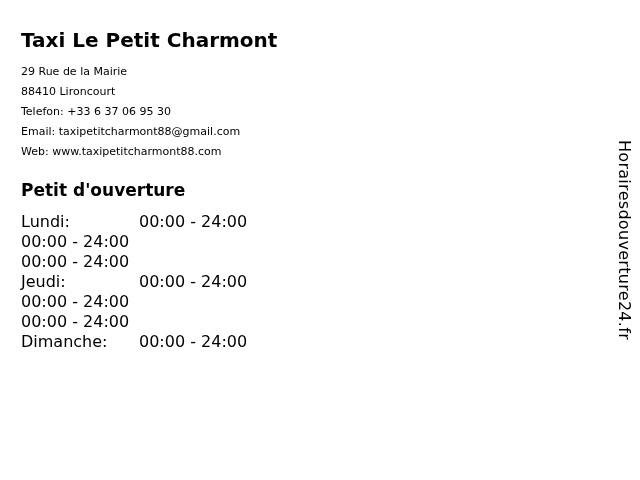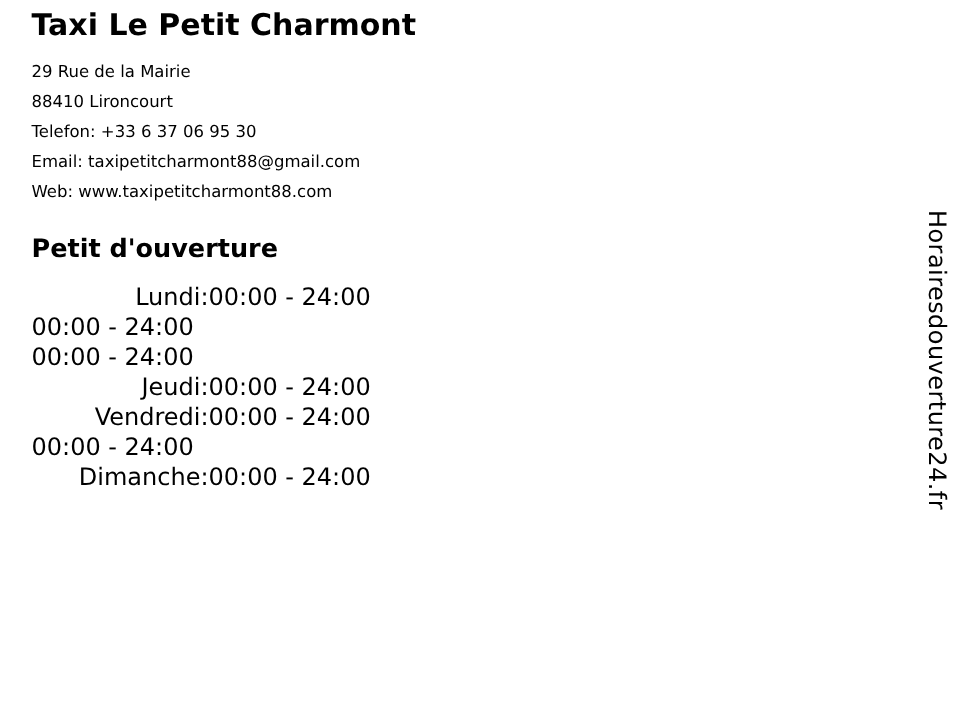--- a/index.html
+++ b/index.html
@@ -9,21 +9,21 @@
   body {
     width: 640px;
     height: 480px;
     background: #ffffff;
     color: #000000;
     font-family: "DejaVu Sans", "Liberation Sans", sans-serif;
     position: relative;
     overflow: hidden;
   }
   .page {
-    padding: 2px 21px 0 21px;
+    padding: 26px 21px 0 21px;
   }
   .title {
     font-size: 20px;
     line-height: 24px;
     font-weight: bold;
     margin: 2px 0 10px 0;
   }
   .contact {
     font-size: 11px;
     line-height: 20px;
@@ -34,21 +34,20 @@
     font-weight: bold;
     margin: 17px 0 0 0;
   }
   .hours {
     margin-top: 11px;
     font-size: 16px;
     line-height: 20px;
   }
   .hours-row {
     display: flex;
-    text-align: right;
   }
   .hours-day {
     width: 118px;
     flex: 0 0 118px;
   }
   .info-para {
     margin-top: 10px;
     font-size: 15.5px;
     line-height: 20px;
     letter-spacing: -0.1px;
@@ -91,21 +90,20 @@
       <span class="hours-time">00:00 - 24:00</span>
     </div>
     <div class="hours-row">
       <span class="hours-time">00:00 - 24:00</span>
     </div>
     <div class="hours-row">
       <span class="hours-day">Jeudi:</span>
       <span class="hours-time">00:00 - 24:00</span>
     </div>
     <div class="hours-row">
-      <span class="hours-day">Vendredi:</span>
       <span class="hours-time">00:00 - 24:00</span>
     </div>
     <div class="hours-row">
       <span class="hours-time">00:00 - 24:00</span>
     </div>
     <div class="hours-row">
       <span class="hours-day">Dimanche:</span>
       <span class="hours-time">00:00 - 24:00</span>
     </div>
   </div>

